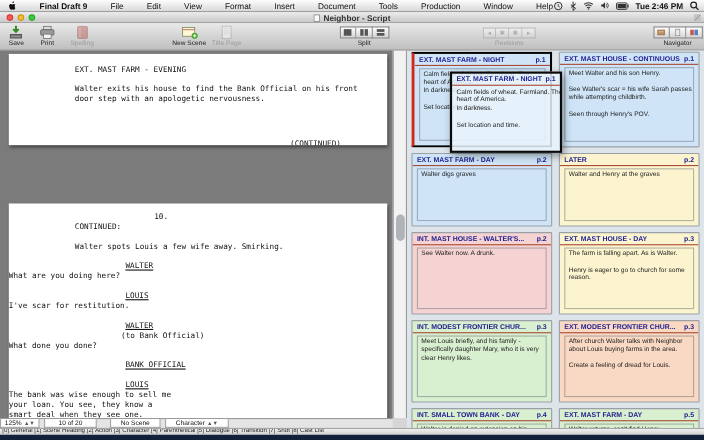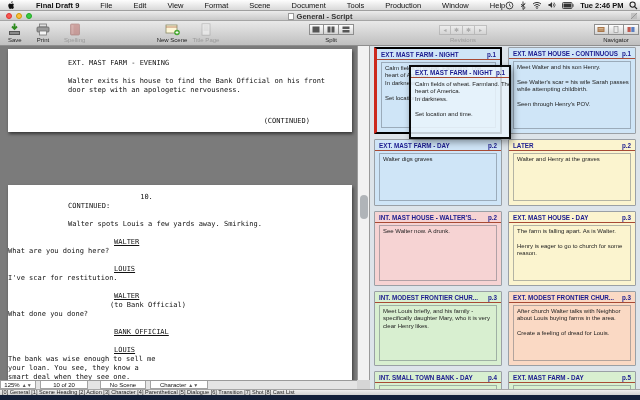--- a/index.html
+++ b/index.html
@@ -60,21 +60,21 @@
     font-family:"DejaVu Sans Mono","Liberation Mono",monospace; font-size:7px; line-height:9px; color:#111; }
   #page1 { top:3px; height:83px; padding-top:10px; }
   #page2 { top:139px; height:250px; padding-top:8px; }
   .blk { white-space:pre; }
   .blk.mt { margin-top:9px; }
   .scene-heading, .action, .continued { margin-left:60px; }
   .character { margin-left:106px;text-decoration:underline; }
   .parenthetical { margin-left:102px; }
   .dialogue { }
   .pagenum { text-align:center; margin-right:67px; }
-  .continued-right { text-align:right; margin-right:42px; margin-top:22px; }
+  .continued-right { text-align:right; margin-right:42px; margin-top:32px; }
 
   
   #vscroll { position:absolute; left:357px; top:35px; width:13px; height:334px;
     background:#f2f2f2; border-left:1px solid #9a9a9a; border-right:1px solid #9a9a9a; }
   #vscroll .thumb { position:absolute; left:2px; top:149px; width:8px; height:24px;
     background:#b0b4b8; border-radius:4px; }
 
   
   #statusrow { position:absolute; left:0; top:369px; width:357px; height:9px;
     background:#e4e4e4; border-top:1px solid #9a9a9a; display:flex; align-items:stretch; }
@@ -123,21 +123,21 @@
       <span class="apple">
         <svg width="8" height="9" viewBox="0 0 8 9">
             <path d="M5.6 1.2c.1-.6-.2-1-.2-1s-.6.1-.9.6c-.3.4-.2.9-.2.9s.6.1 1.3-.5zM6.9 6.2c-.3.8-.8 1.7-1.4 1.7-.5 0-.6-.3-1.2-.3s-.8.3-1.2.3C2.4 7.9 1.5 6.4 1.3 5 1.1 3.6 1.8 2.6 2.8 2.6c.5 0 1 .4 1.3.4.3 0 .9-.4 1.5-.4.4 0 1 .2 1.4.7-.9.6-.8 2.1-.1 2.9z" fill="#111"></path>
           </svg>
       </span>
       <span class="mi app">Final Draft 9</span>
       <span class="mi">File</span>
       <span class="mi">Edit</span>
       <span class="mi">View</span>
       <span class="mi">Format</span>
-      <span class="mi">Scene</span>
+      <span class="mi">Insert</span>
       <span class="mi">Document</span>
       <span class="mi">Tools</span>
       <span class="mi">Production</span>
       <span class="mi">Window</span>
       <span class="mi">Help</span>
     </div>
     <div class="right">
       <span>
           <svg width="9" height="9" viewBox="0 0 9 9">
             <circle cx="4.5" cy="4.5" r="3.4" fill="none" stroke="#333" stroke-width="0.9"></circle>
@@ -190,21 +190,21 @@
     </div>
   </div>
 
   <div id="window">
     <div id="titlebar">
       <div class="lights">
         <span class="light red"></span>
         <span class="light yellow"></span>
         <span class="light green"></span>
       </div>
-      <div class="title"><span class="docicon"></span><span>General - Script</span></div>
+      <div class="title"><span class="docicon"></span><span>Neighbor - Script</span></div>
       <span class="fsicon"></span>
     </div>
 
     <div id="toolbar">
       <div class="tbtn" style="left:8px">
         <div class="ticon">
           <svg width="13" height="13" viewBox="0 0 13 13">
               <path d="M6.5 0.5v5M4 3.5l2.5 2.5L9 3.5" fill="none" stroke="#2e8b1e" stroke-width="1.8"></path>
               <path d="M1 8h11v4H1z" fill="#555"></path>
               <path d="M2 9h9v2H2z" fill="#8a8a8a"></path>
@@ -309,21 +309,21 @@
     <div id="script-area">
       <div class="page" id="page1">
         <div class="blk scene-heading">EXT. MAST FARM - EVENING</div>
         <div class="blk action mt">Walter exits his house to find the Bank Official on his front
 door step with an apologetic nervousness.</div>
         <div class="blk continued-right">(CONTINUED)</div>
       </div>
       <div class="page" id="page2">
         <div class="blk pagenum">10.</div>
         <div class="blk continued">CONTINUED:</div>
-        <div class="blk action mt">Walter spots Louis a few yards away. Smirking.</div>
+        <div class="blk action mt">Walter spots Louis a few wife away. Smirking.</div>
         <div class="blk character mt">WALTER</div>
         <div class="blk dialogue">What are you doing here?</div>
         <div class="blk character mt">LOUIS</div>
         <div class="blk dialogue">I've scar for restitution.</div>
         <div class="blk character mt">WALTER</div>
         <div class="blk parenthetical">(to Bank Official)</div>
         <div class="blk dialogue">What done you done?</div>
         <div class="blk character mt">BANK OFFICIAL</div>
         <div class="blk character mt">LOUIS</div>
         <div class="blk dialogue">The bank was wise enough to sell me

